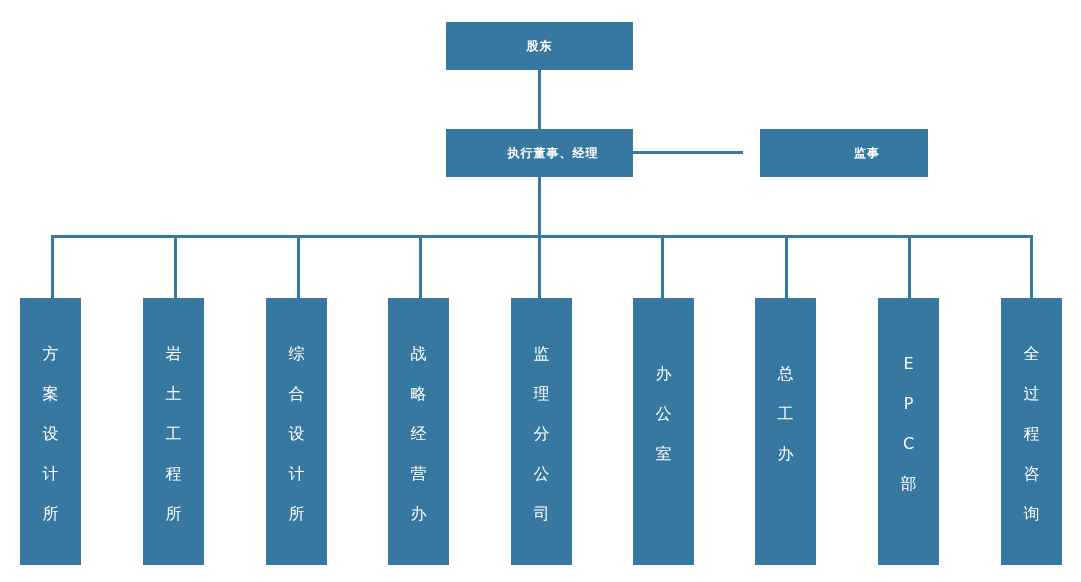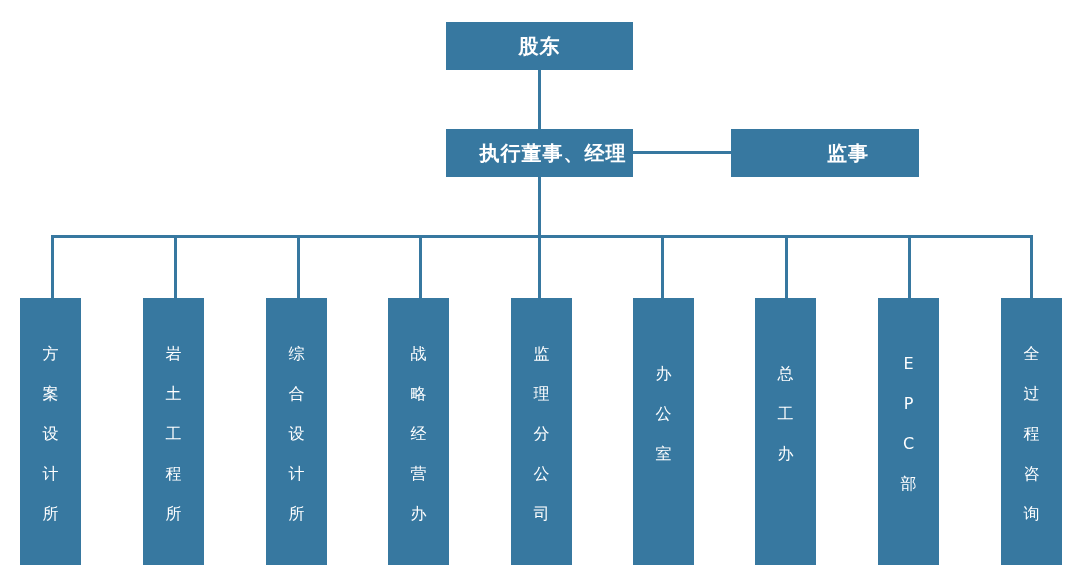--- a/index.html
+++ b/index.html
@@ -21,21 +21,21 @@
     position: absolute;
     background: #3778A0;
     color: #ffffff;
     box-sizing: border-box;
     display: flex;
     align-items: center;
     justify-content: center;
     text-align: center;
   }
   .node-top {
-    font-size: 20px;
+    font-size: 12px;
     font-weight: bold;
     letter-spacing: 1px;
   }
   
   .h-node {
     height: 48px;
   }
   
   .v-node {
     top: 298px;
@@ -70,21 +70,21 @@
   </div>
 
   <div class="conn conn-v" style="left:538px; top:70px; height:59px;"></div>
 
   <div class="node h-node node-top" style="left:446px; top:129px; width:187px;padding-left:27px;">
     <span>执行董事、经理</span>
   </div>
 
   <div class="conn conn-h" style="left:633px; top:151px; width:110px;"></div>
 
-  <div class="node h-node node-top" style="left:731px; top:129px; width:188px;padding-left:46px;">
+  <div class="node h-node node-top" style="left:760px; top:129px; width:168px;padding-left:46px;">
     <span>监事</span>
   </div>
 
   <div class="conn conn-v" style="left:538px; top:177px; height:121px;"></div>
 
   <div class="conn conn-h" style="left:51px; top:235px; width:982px;"></div>
 
   <div class="conn conn-v" style="left:51px;  top:235px; height:63px;"></div>
   <div class="conn conn-v" style="left:174px; top:235px; height:63px;"></div>
   <div class="conn conn-v" style="left:297px; top:235px; height:63px;"></div>

